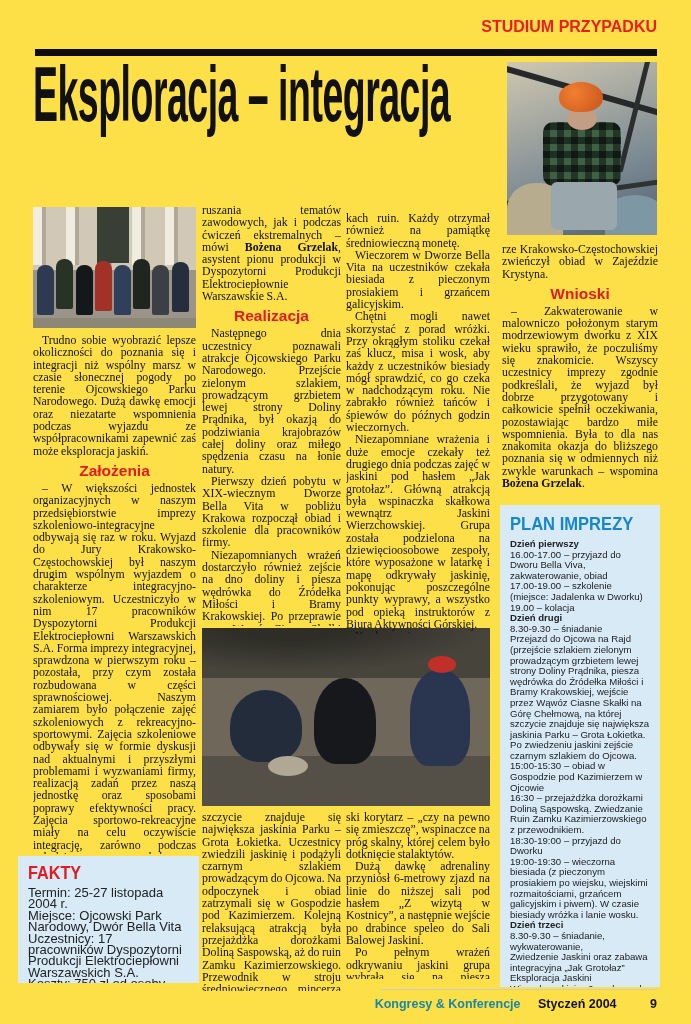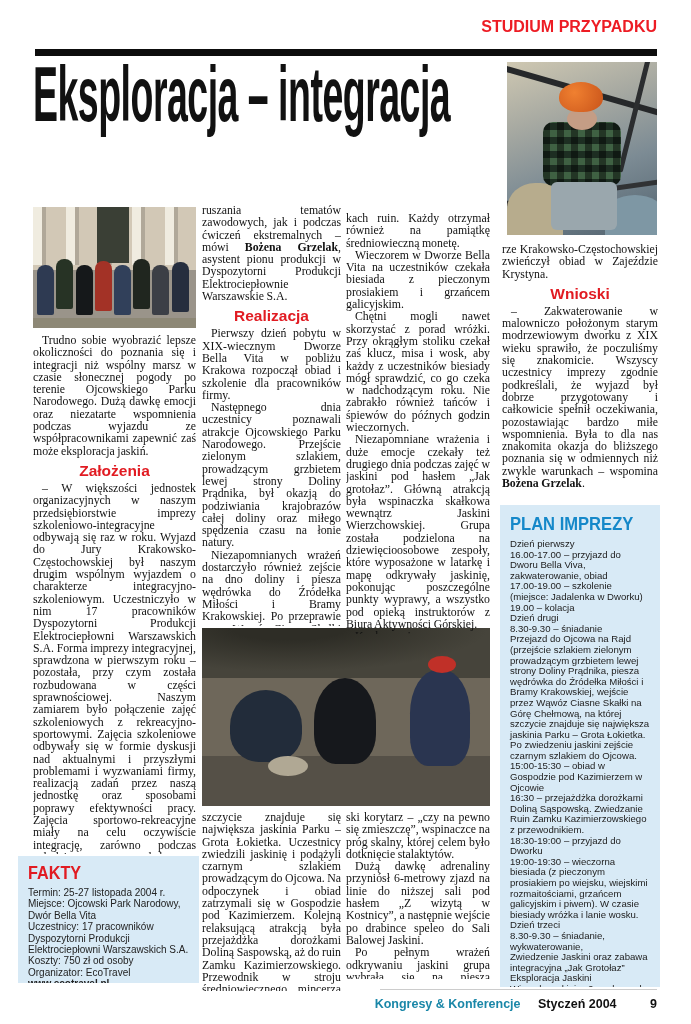--- a/index.html
+++ b/index.html
@@ -1,16 +1,16 @@
 <!DOCTYPE html>
 <html lang="pl"><head>
 <meta charset="utf-8">
 <style>
   html,body{margin:0;padding:0;background:#e9e9e9;}
-  .page{position:relative;width:691px;height:1024px;background:#ffffff;margin:0 auto;overflow:hidden;
+  .page{position:relative;width:691px;height:1024px;background:#fde047;margin:0 auto;overflow:hidden;
         font-family:"Liberation Serif", serif;color:#111;}
   
   .tagline{position:absolute;top:18px;right:34px;font-family:"Liberation Sans",sans-serif;
            font-weight:bold;font-size:16px;color:#ed1c24;letter-spacing:0px;}
   .topbar{position:absolute;left:35px;top:49px;width:622px;height:7px;background:#0d0d0d;}
   .headline{position:absolute;left:33px;top:49px;width:470px;height:95px;overflow:visible;margin:0;}
   .headline-inner{display:inline-block;white-space:nowrap;font-family:"Liberation Sans",sans-serif;
            font-weight:bold;font-size:78px;letter-spacing:-1px;transform:scaleX(0.48);
            transform-origin:0 0;line-height:90px;}
   .lead{position:absolute;left:35px;top:147px;width:592px;}
@@ -65,26 +65,26 @@
   .col3t{left:346px;top:212px;width:144px;height:422px;}
   .col2b{left:202px;top:811px;width:139px;height:180px;}
   .col3b{left:346px;top:811px;width:144px;height:168px;}
   .col4{left:502px;top:243px;width:156px;height:260px;}
   
   .infobox{position:absolute;background:#d8eaf6;font-family:"Liberation Sans",sans-serif;
        color:#222;overflow:hidden;}
   .factbox{left:18px;top:856px;width:181px;height:127px;padding:8px 10px;box-sizing:border-box;}
   .factbox-title{font-weight:bold;font-size:18px;color:#e11b22;line-height:19px;margin-bottom:4px;
        transform:scaleX(.9);transform-origin:0 0;}
-  .factline{font-size:10px;line-height:11.4px;}
+  .factline{font-size:13px;line-height:11.4px;}
   .planbox{left:500px;top:505px;width:160px;height:482px;padding:9px 10px;box-sizing:border-box;}
   .planbox-title{font-weight:bold;font-size:18px;color:#1588c9;line-height:20px;margin-bottom:5px;
        transform:scaleX(.92);transform-origin:0 0;}
   .planitem{font-size:9.6px;line-height:10.6px;}
-  .planitem.day{font-weight:normal;}
+  .planitem.day{font-weight:bold;}
   
   .footrule{position:absolute;left:380px;top:989px;width:277px;height:1px;background:#cccccc;}
   .footer{position:absolute;right:34px;top:997px;font-family:"Liberation Sans",sans-serif;
        font-weight:bold;font-size:12.5px;white-space:nowrap;}
   .foot-mag{color:#1a87a8;} .foot-issue{color:#111;margin-left:14px;} .foot-page{color:#111;margin-left:30px;}
 </style>
 </head>
 <body>
 
 <div class="page">
@@ -132,22 +132,22 @@
 
   <div class="col col1">
     <p class="ind">Trudno sobie wyobrazić lepsze okoliczności do poznania się i integracji niż wspólny marsz w czasie słonecznej pogody po terenie Ojcowskiego Parku Narodowego. Dużą dawkę emocji oraz niezatarte wspomnienia podczas wyjazdu ze współpracownikami zapewnić zaś może eksploracja jaskiń.</p>
     <h3 class="redhead">Założenia</h3>
     <p class="ind">– W większości jednostek organizacyjnych w naszym przedsiębiorstwie imprezy szkoleniowo-integracyjne odbywają się raz w roku. Wyjazd do Jury Krakowsko-Częstochowskiej był naszym drugim wspólnym wyjazdem o charakterze integracyjno-szkoleniowym. Uczestniczyło w nim 17 pracowników Dyspozytorni Produkcji Elektrociepłowni Warszawskich S.A. Forma imprezy integracyjnej, sprawdzona w pierwszym roku – pozostała, przy czym została rozbudowana w części sprawnościowej. Naszym zamiarem było połączenie zajęć szkoleniowych z rekreacyjno-sportowymi. Zajęcia szkoleniowe odbywały się w formie dyskusji nad aktualnymi i przyszłymi problemami i wyzwaniami firmy, realizacją zadań przez naszą jednostkę oraz sposobami poprawy efektywności pracy. Zajęcia sportowo-rekreacyjne miały na celu oczywiście integrację, zarówno podczas całodziennego marszu, ale bez po-</p>
   </div>
 
   <div class="col col2t">
     <p><span>ruszania tematów zawodowych, jak i podczas ćwiczeń ekstremalnych – mówi </span><span class="bname">Bożena Grzelak</span><span>, asystent pionu produkcji w Dyspozytorni Produkcji Elektrociepłownie Warszawskie S.A.</span></p>
     <h3 class="redhead">Realizacja</h3>
+    <p class="ind">Następnego dnia uczestnicy poznawali atrakcje Ojcowskiego Parku Narodowego. Przejście zielonym szlakiem, prowadzącym grzbietem lewej strony Doliny Prądnika, był okazją do podziwiania krajobrazów całej doliny oraz miłego spędzenia czasu na łonie natury.</p>
     <p class="ind">Pierwszy dzień pobytu w XIX-wiecznym Dworze Bella Vita w pobliżu Krakowa rozpoczął obiad i szkolenie dla pracowników firmy.</p>
-    <p class="ind">Następnego dnia uczestnicy poznawali atrakcje Ojcowskiego Parku Narodowego. Przejście zielonym szlakiem, prowadzącym grzbietem lewej strony Doliny Prądnika, był okazją do podziwiania krajobrazów całej doliny oraz miłego spędzenia czasu na łonie natury.</p>
     <p class="ind">Niezapomnianych wrażeń dostarczyło również zejście na dno doliny i piesza wędrówka do Źródełka Miłości i Bramy Krakowskiej. Po przeprawie przez Wąwóz Ciasne Skałki dotarli na najwyższe wzniesienie na terenie Ojcowskiego Parku – Górę Chełmową, na której</p>
   </div>
 
   <div class="col col3t">
     <p>kach ruin. Każdy otrzymał również na pamiątkę średniowieczną monetę.</p>
     <p class="ind">Wieczorem w Dworze Bella Vita na uczestników czekała biesiada z pieczonym prosiakiem i grzańcem galicyjskim.</p>
     <p class="ind">Chętni mogli nawet skorzystać z porad wróżki. Przy okrągłym stoliku czekał zaś klucz, misa i wosk, aby każdy z uczestników biesiady mógł sprawdzić, co go czeka w nadchodzącym roku. Nie zabrakło również tańców i śpiewów do późnych godzin wieczornych.</p>
     <p class="ind">Niezapomniane wrażenia i duże emocje czekały też drugiego dnia podczas zajęć w jaskini pod hasłem „Jak grotołaz”. Główną atrakcją była wspinaczka skałkowa wewnątrz Jaskini Wierzchowskiej. Grupa została podzielona na dziewięcioosobowe zespoły, które wyposażone w latarkę i mapę odkrywały jaskinię, pokonując poszczególne punkty wyprawy, a wszystko pod opieką instruktorów z Biura Aktywności Górskiej.</p>
     <p class="ind">Konkurencje sprawnościowe polegały na przejściu przez wą-</p>
   </div>

